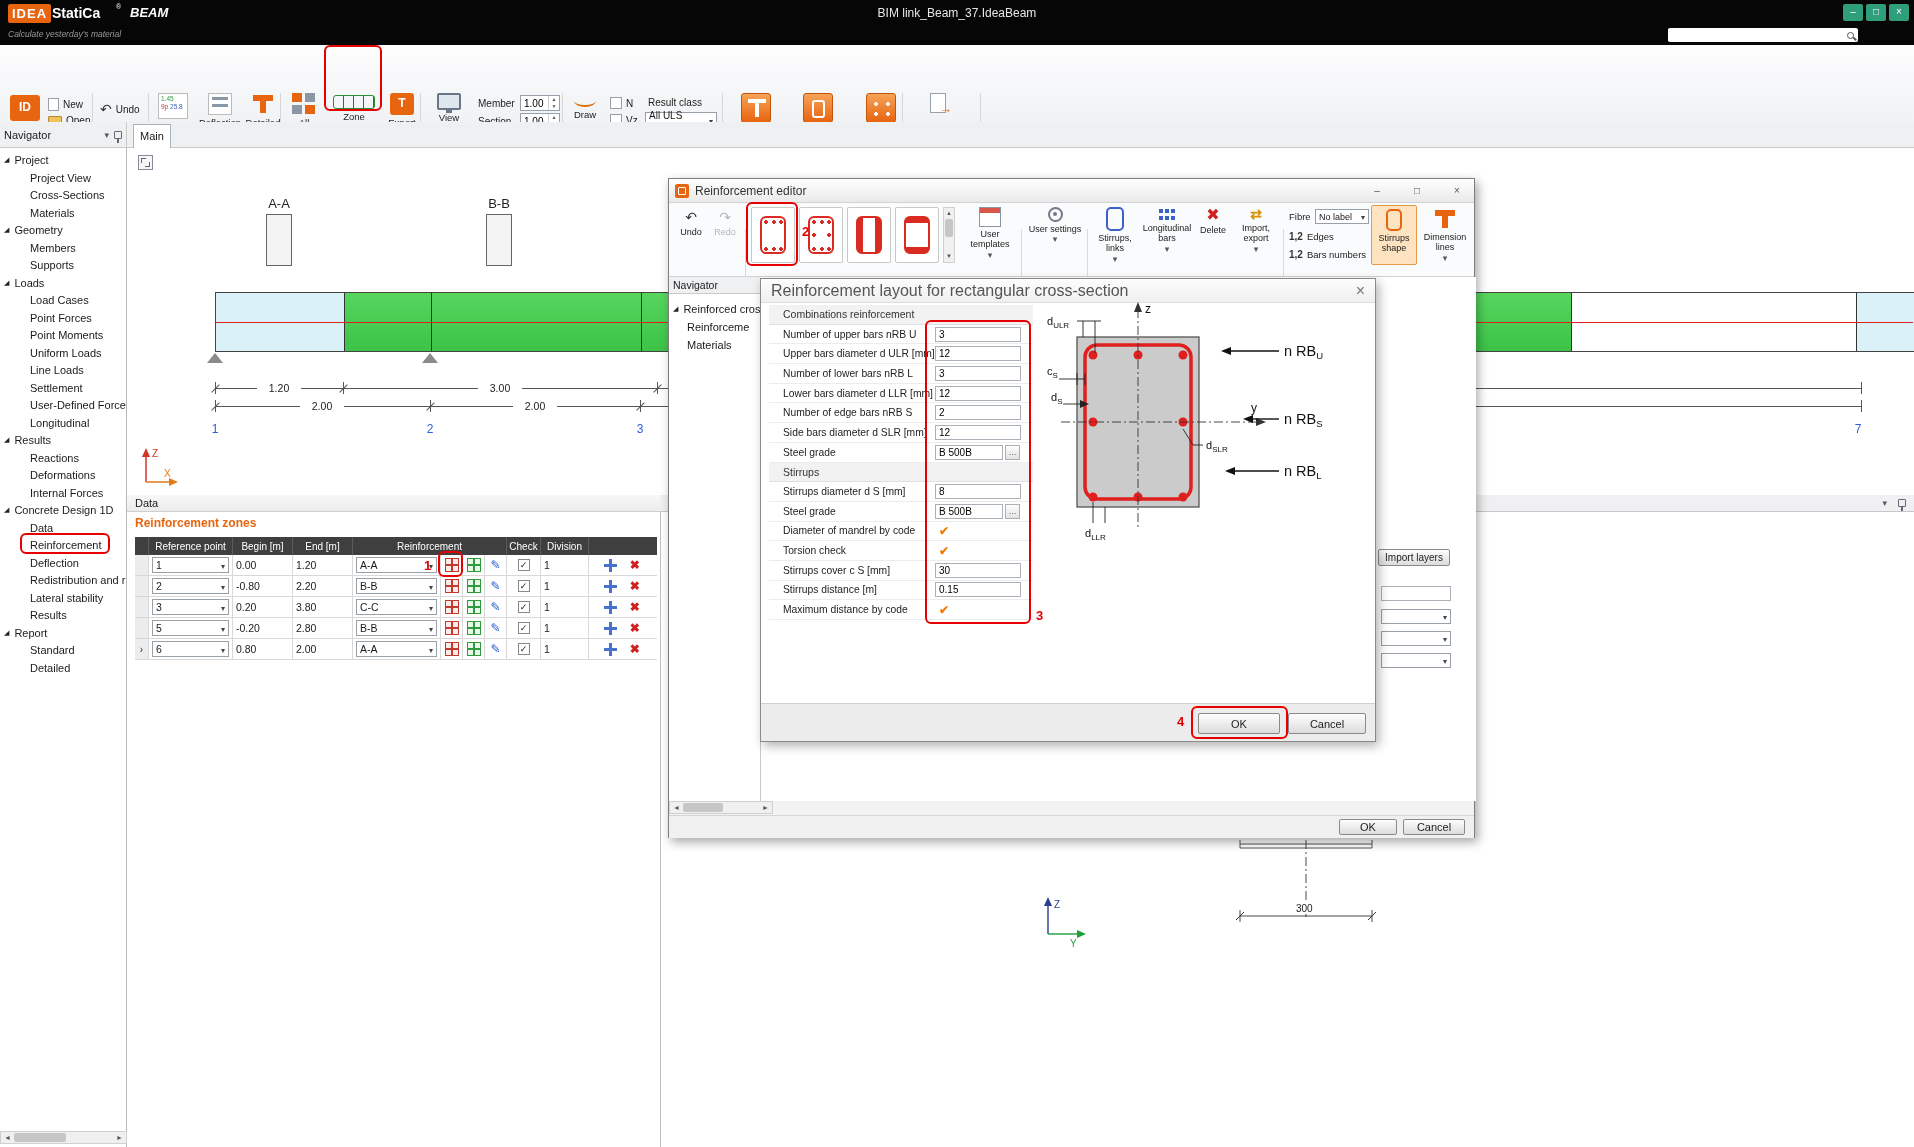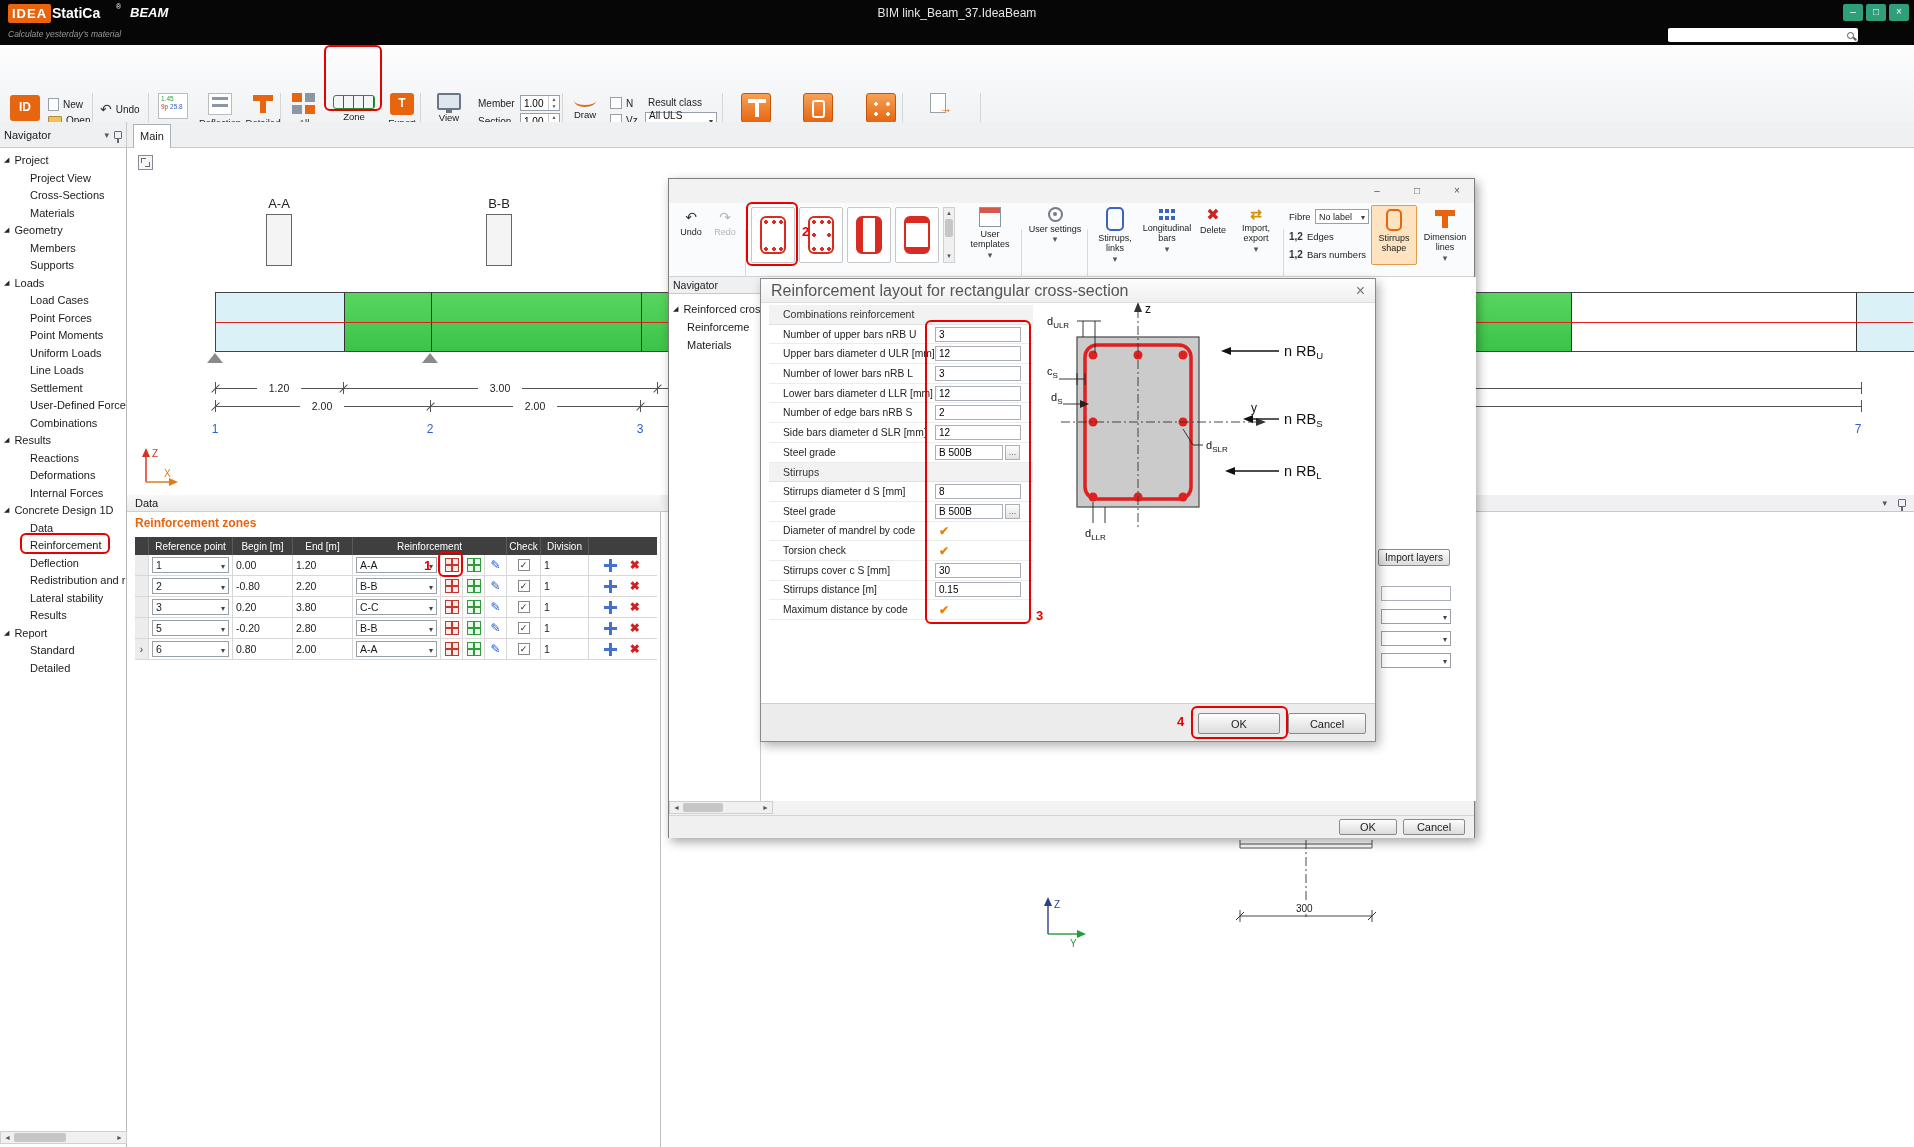--- a/index.html
+++ b/index.html
@@ -406,21 +406,21 @@
   <div class="nav-item" style="top:362px">
       <span>Line Loads</span>
     </div>
   <div class="nav-item" style="top:380px">
       <span>Settlement</span>
     </div>
   <div class="nav-item" style="top:397px">
       <span>User-Defined Forces</span>
     </div>
   <div class="nav-item" style="top:415px">
-      <span>Combinations</span>
+      <span>Longitudinal</span>
     </div>
   <div class="nav-sec" style="top:432px">
       <span class="tri"></span>
       <span>Results</span>
     </div>
   <div class="nav-item" style="top:450px">
       <span>Reactions</span>
     </div>
   <div class="nav-item" style="top:467px">
       <span>Deformations</span>
@@ -768,20 +768,24 @@
     <text x="296" y="72" font-size="10" fill="#222">300</text>
     <line x1="48" y1="94" x2="48" y2="62" stroke="#2a3f8f" stroke-width="1.4"></line>
     <polygon points="48,57 44,66 52,66" fill="#2a3f8f"></polygon>
     <text x="54" y="68" font-size="10" fill="#2a3f8f">Z</text>
     <line x1="48" y1="94" x2="80" y2="94" stroke="#1f9e3a" stroke-width="1.4"></line>
     <polygon points="86,94 77,90 77,98" fill="#1f9e3a"></polygon>
     <text x="70" y="107" font-size="10" fill="#1f9e3a">Y</text>
   </svg>
 
   <div class="win" style="left:668px;top:178px;width:807px;height:660px;z-index:30">
+    <div class="wtitle">
+      <span class="wico"></span>
+      <span>Reinforcement editor</span>
+    </div>
     <div class="wbtn2" style="left:697px">–</div>
     <div class="wbtn2" style="left:737px">□</div>
     <div class="wbtn2" style="left:777px">×</div>
 
     <div class="eribbon">
       <div class="esep" style="left:76px"></div>
         <div class="esep" style="left:352px"></div>
       <div class="esep" style="left:418px"></div>
         <div class="esep" style="left:614px"></div>
       <div class="eglabel" style="left:0;width:76px">Data</div>

